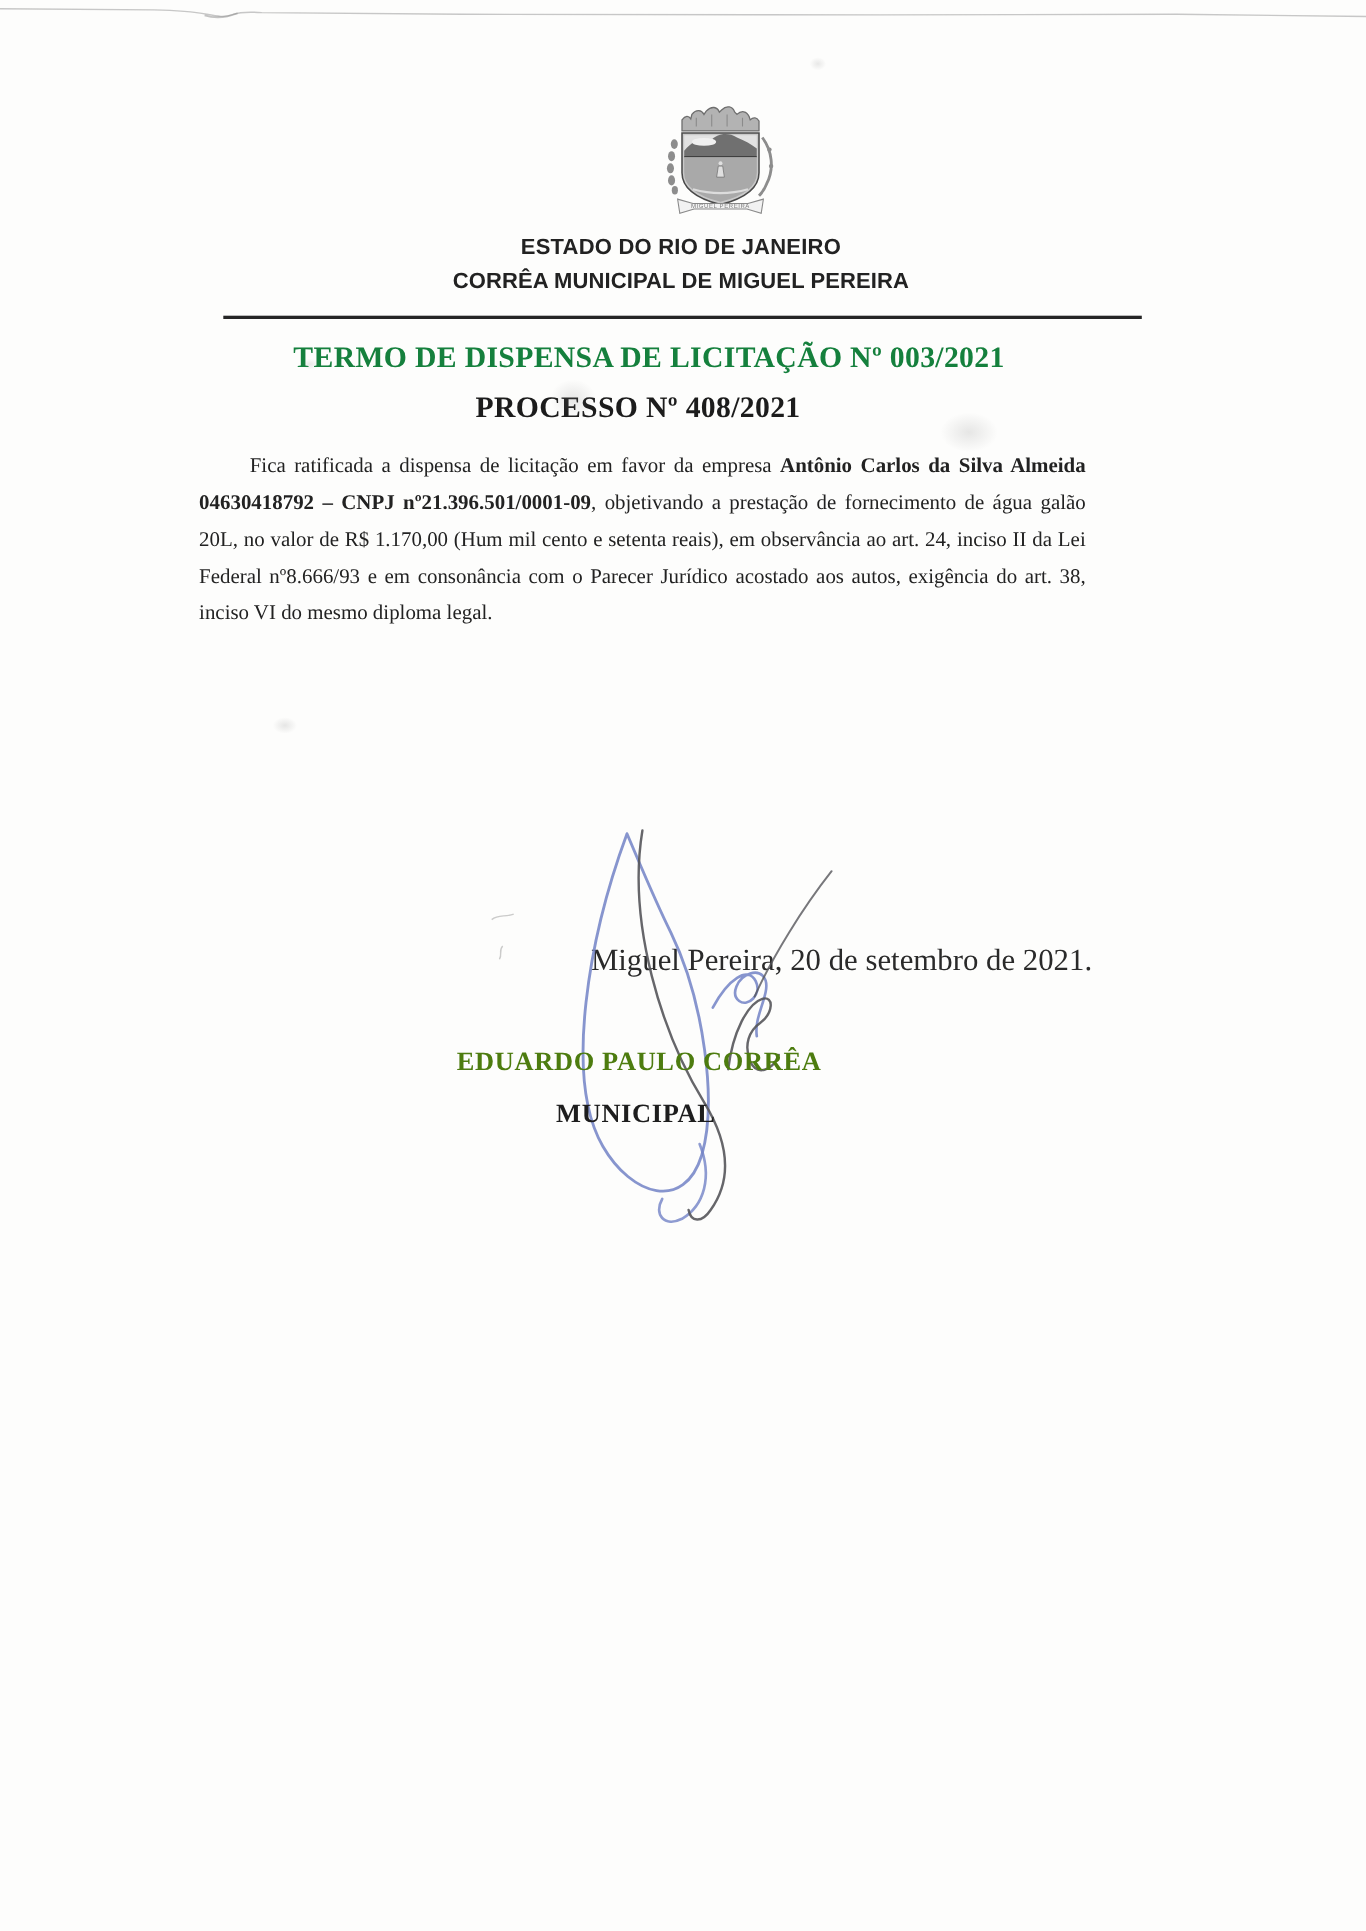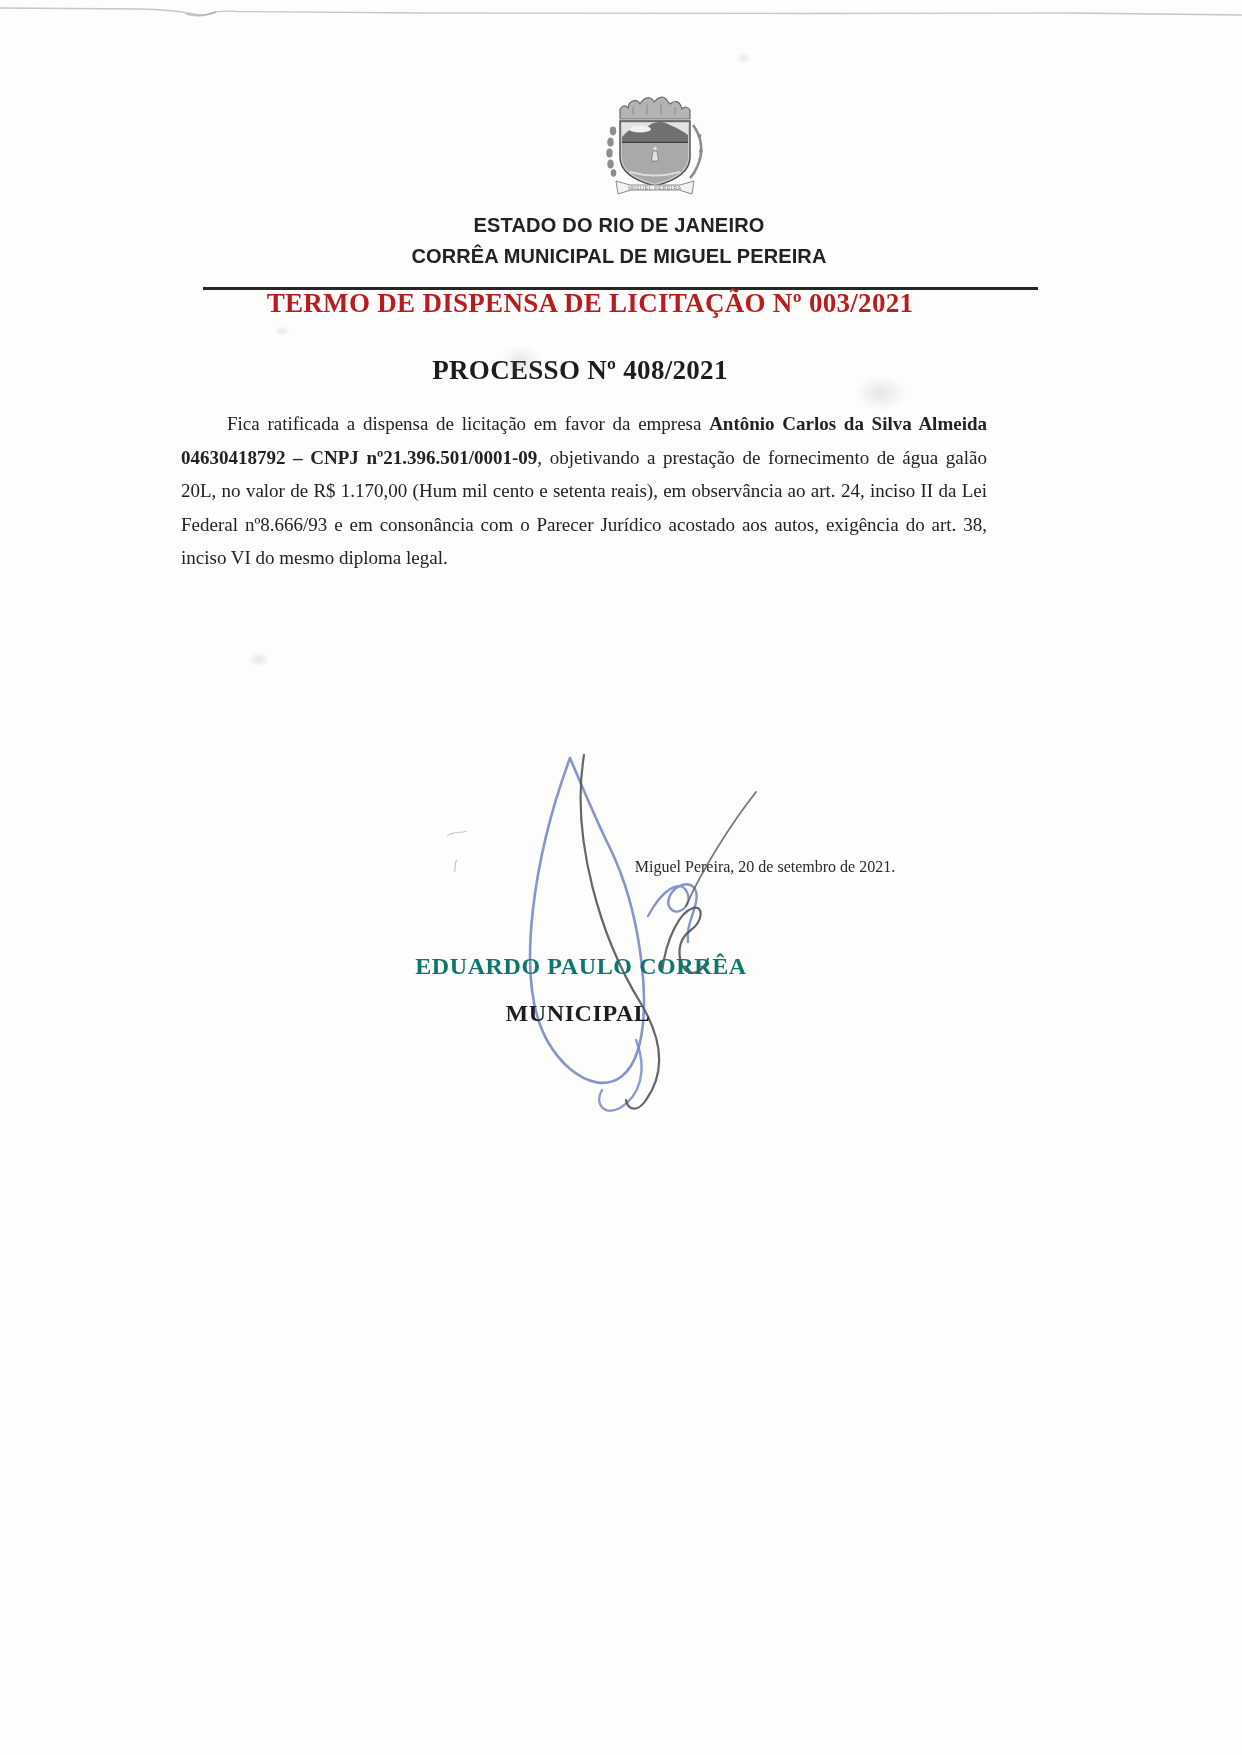--- a/index.html
+++ b/index.html
@@ -30,23 +30,23 @@
     letter-spacing:.2px;
   }
   .letterhead .lh2{letter-spacing:.1px;}
 
   .rule{
     position:absolute;left:203px;top:287px;width:835px;height:3px;
     background:#262626;
   }
 
   .doc-title{
-    position:absolute;left:590px;top:288px;transform:translateX(-50%);
+    position:absolute;left:590px;top:310px;transform:translateX(-50%);
     white-space:nowrap;
-    font-weight:bold;font-size:27px;color:#b91c1c;
+    font-weight:bold;font-size:27px;color:#15803d;
     letter-spacing:.3px;
   }
   .doc-subtitle{
     position:absolute;left:580px;top:355px;transform:translateX(-50%);
     white-space:nowrap;
     font-weight:bold;font-size:27px;color:#1c1c1c;
     letter-spacing:.3px;
   }
 
   .body-par{
@@ -55,29 +55,29 @@
     font-size:19px;line-height:33.6px;
     text-align:justify;
     text-indent:46px;
     color:#222;
   }
   .body-par .b{font-weight:bold;}
 
   .dateline{
     position:absolute;left:765px;top:858px;transform:translateX(-50%);
     white-space:nowrap;
-    font-size:16px;color:#2a2a2a;
+    font-size:28px;color:#2a2a2a;
   }
 
   .signature-svg{position:absolute;left:490px;top:740px;width:300px;height:390px;}
 
   .sig-name{
     position:absolute;left:581px;top:953px;transform:translateX(-50%);
     white-space:nowrap;
-    font-weight:bold;font-size:24px;color:#0f766e;letter-spacing:.6px;
+    font-weight:bold;font-size:24px;color:#4d7c0f;letter-spacing:.6px;
   }
   .sig-role{
     position:absolute;left:578px;top:1000px;transform:translateX(-50%);
     white-space:nowrap;
     font-weight:bold;font-size:24px;color:#1d1d1d;letter-spacing:.6px;
   }
 
   .smudge{
     position:absolute;border-radius:50%;
     background:radial-gradient(closest-side, rgba(125,125,125,.18), rgba(125,125,125,0));

